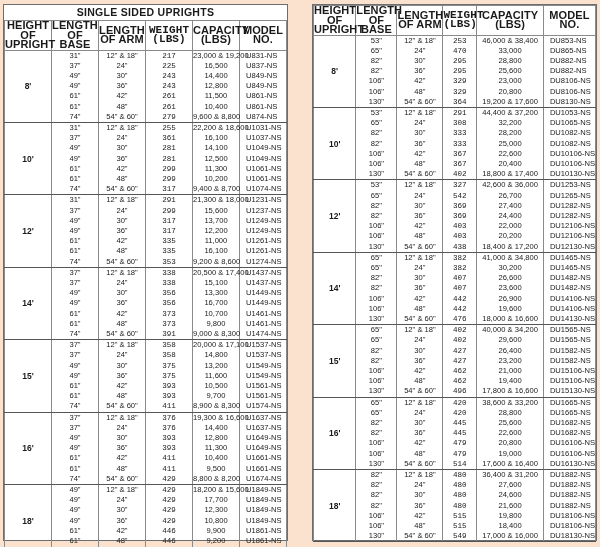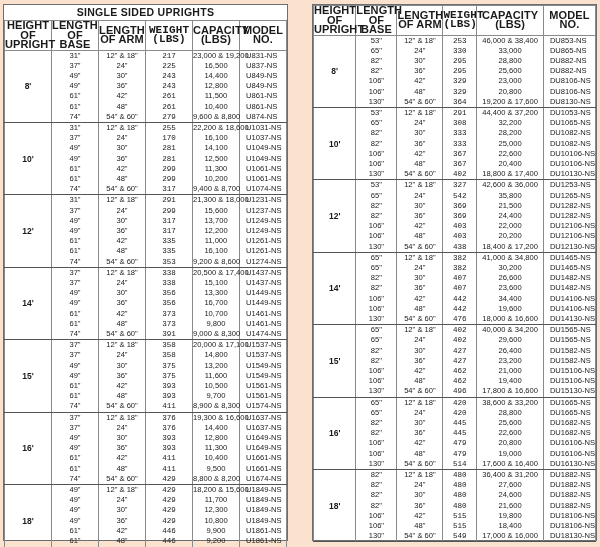--- a/index.html
+++ b/index.html
@@ -184,21 +184,21 @@
               <span class="ln">12" &amp; 18"</span>
               <span class="ln">24"</span>
               <span class="ln">30"</span>
               <span class="ln">36"</span>
               <span class="ln">42"</span>
               <span class="ln">48"</span>
               <span class="ln">54" &amp; 60"</span>
             </td>
             <td class="data-cell c-wt">
               <span class="ln">255</span>
-              <span class="ln">170</span>
+              <span class="ln">361</span>
               <span class="ln">281</span>
               <span class="ln">281</span>
               <span class="ln">299</span>
               <span class="ln">299</span>
               <span class="ln">317</span>
             </td>
             <td class="data-cell c-cap">
               <span class="ln">22,200 &amp; 18,600</span>
               <span class="ln">16,100</span>
               <span class="ln">14,100</span>
@@ -433,21 +433,21 @@
               <span class="ln">429</span>
               <span class="ln">429</span>
               <span class="ln">429</span>
               <span class="ln">429</span>
               <span class="ln">446</span>
               <span class="ln">446</span>
               <span class="ln">464</span>
             </td>
             <td class="data-cell c-cap">
               <span class="ln">18,200 &amp; 15,600</span>
-              <span class="ln">11,700</span>
+              <span class="ln">17,700</span>
               <span class="ln">12,300</span>
               <span class="ln">10,800</span>
               <span class="ln">9,900</span>
               <span class="ln">9,200</span>
               <span class="ln">8,500 &amp; 8,000</span>
             </td>
             <td class="data-cell model-cell c-model">
               <span class="ln">U1849-NS</span>
               <span class="ln">U1849-NS</span>
               <span class="ln">U1849-NS</span>
@@ -504,21 +504,21 @@
               <span class="ln">12" &amp; 18"</span>
               <span class="ln">24"</span>
               <span class="ln">30"</span>
               <span class="ln">36"</span>
               <span class="ln">42"</span>
               <span class="ln">48"</span>
               <span class="ln">54" &amp; 60"</span>
             </td>
             <td class="data-cell c-wt">
               <span class="ln">253</span>
-              <span class="ln">330</span>
+              <span class="ln">470</span>
               <span class="ln">295</span>
               <span class="ln">295</span>
               <span class="ln">329</span>
               <span class="ln">329</span>
               <span class="ln">364</span>
             </td>
             <td class="data-cell c-cap">
               <span class="ln">46,000 &amp; 38,400</span>
               <span class="ln">33,000</span>
               <span class="ln">28,800</span>
@@ -609,22 +609,22 @@
               <span class="ln">327</span>
               <span class="ln">542</span>
               <span class="ln">369</span>
               <span class="ln">369</span>
               <span class="ln">403</span>
               <span class="ln">403</span>
               <span class="ln">438</span>
             </td>
             <td class="data-cell c-cap">
               <span class="ln">42,600 &amp; 36,000</span>
-              <span class="ln">35,800</span>
-              <span class="ln">21,500</span>
+              <span class="ln">26,700</span>
+              <span class="ln">27,400</span>
               <span class="ln">24,400</span>
               <span class="ln">22,000</span>
               <span class="ln">20,200</span>
               <span class="ln">18,400 &amp; 17,200</span>
             </td>
             <td class="data-cell model-cell c-model">
               <span class="ln">DU1253-NS</span>
               <span class="ln">DU1265-NS</span>
               <span class="ln">DU1282-NS</span>
               <span class="ln">DU1282-NS</span>
@@ -660,21 +660,21 @@
               <span class="ln">407</span>
               <span class="ln">442</span>
               <span class="ln">442</span>
               <span class="ln">476</span>
             </td>
             <td class="data-cell c-cap">
               <span class="ln">41,000 &amp; 34,800</span>
               <span class="ln">30,200</span>
               <span class="ln">26,600</span>
               <span class="ln">23,600</span>
-              <span class="ln">34,400</span>
+              <span class="ln">26,900</span>
               <span class="ln">19,600</span>
               <span class="ln">18,000 &amp; 16,600</span>
             </td>
             <td class="data-cell model-cell c-model">
               <span class="ln">DU1465-NS</span>
               <span class="ln">DU1465-NS</span>
               <span class="ln">DU1482-NS</span>
               <span class="ln">DU1482-NS</span>
               <span class="ln">DU14106-NS</span>
               <span class="ln">DU14106-NS</span>

